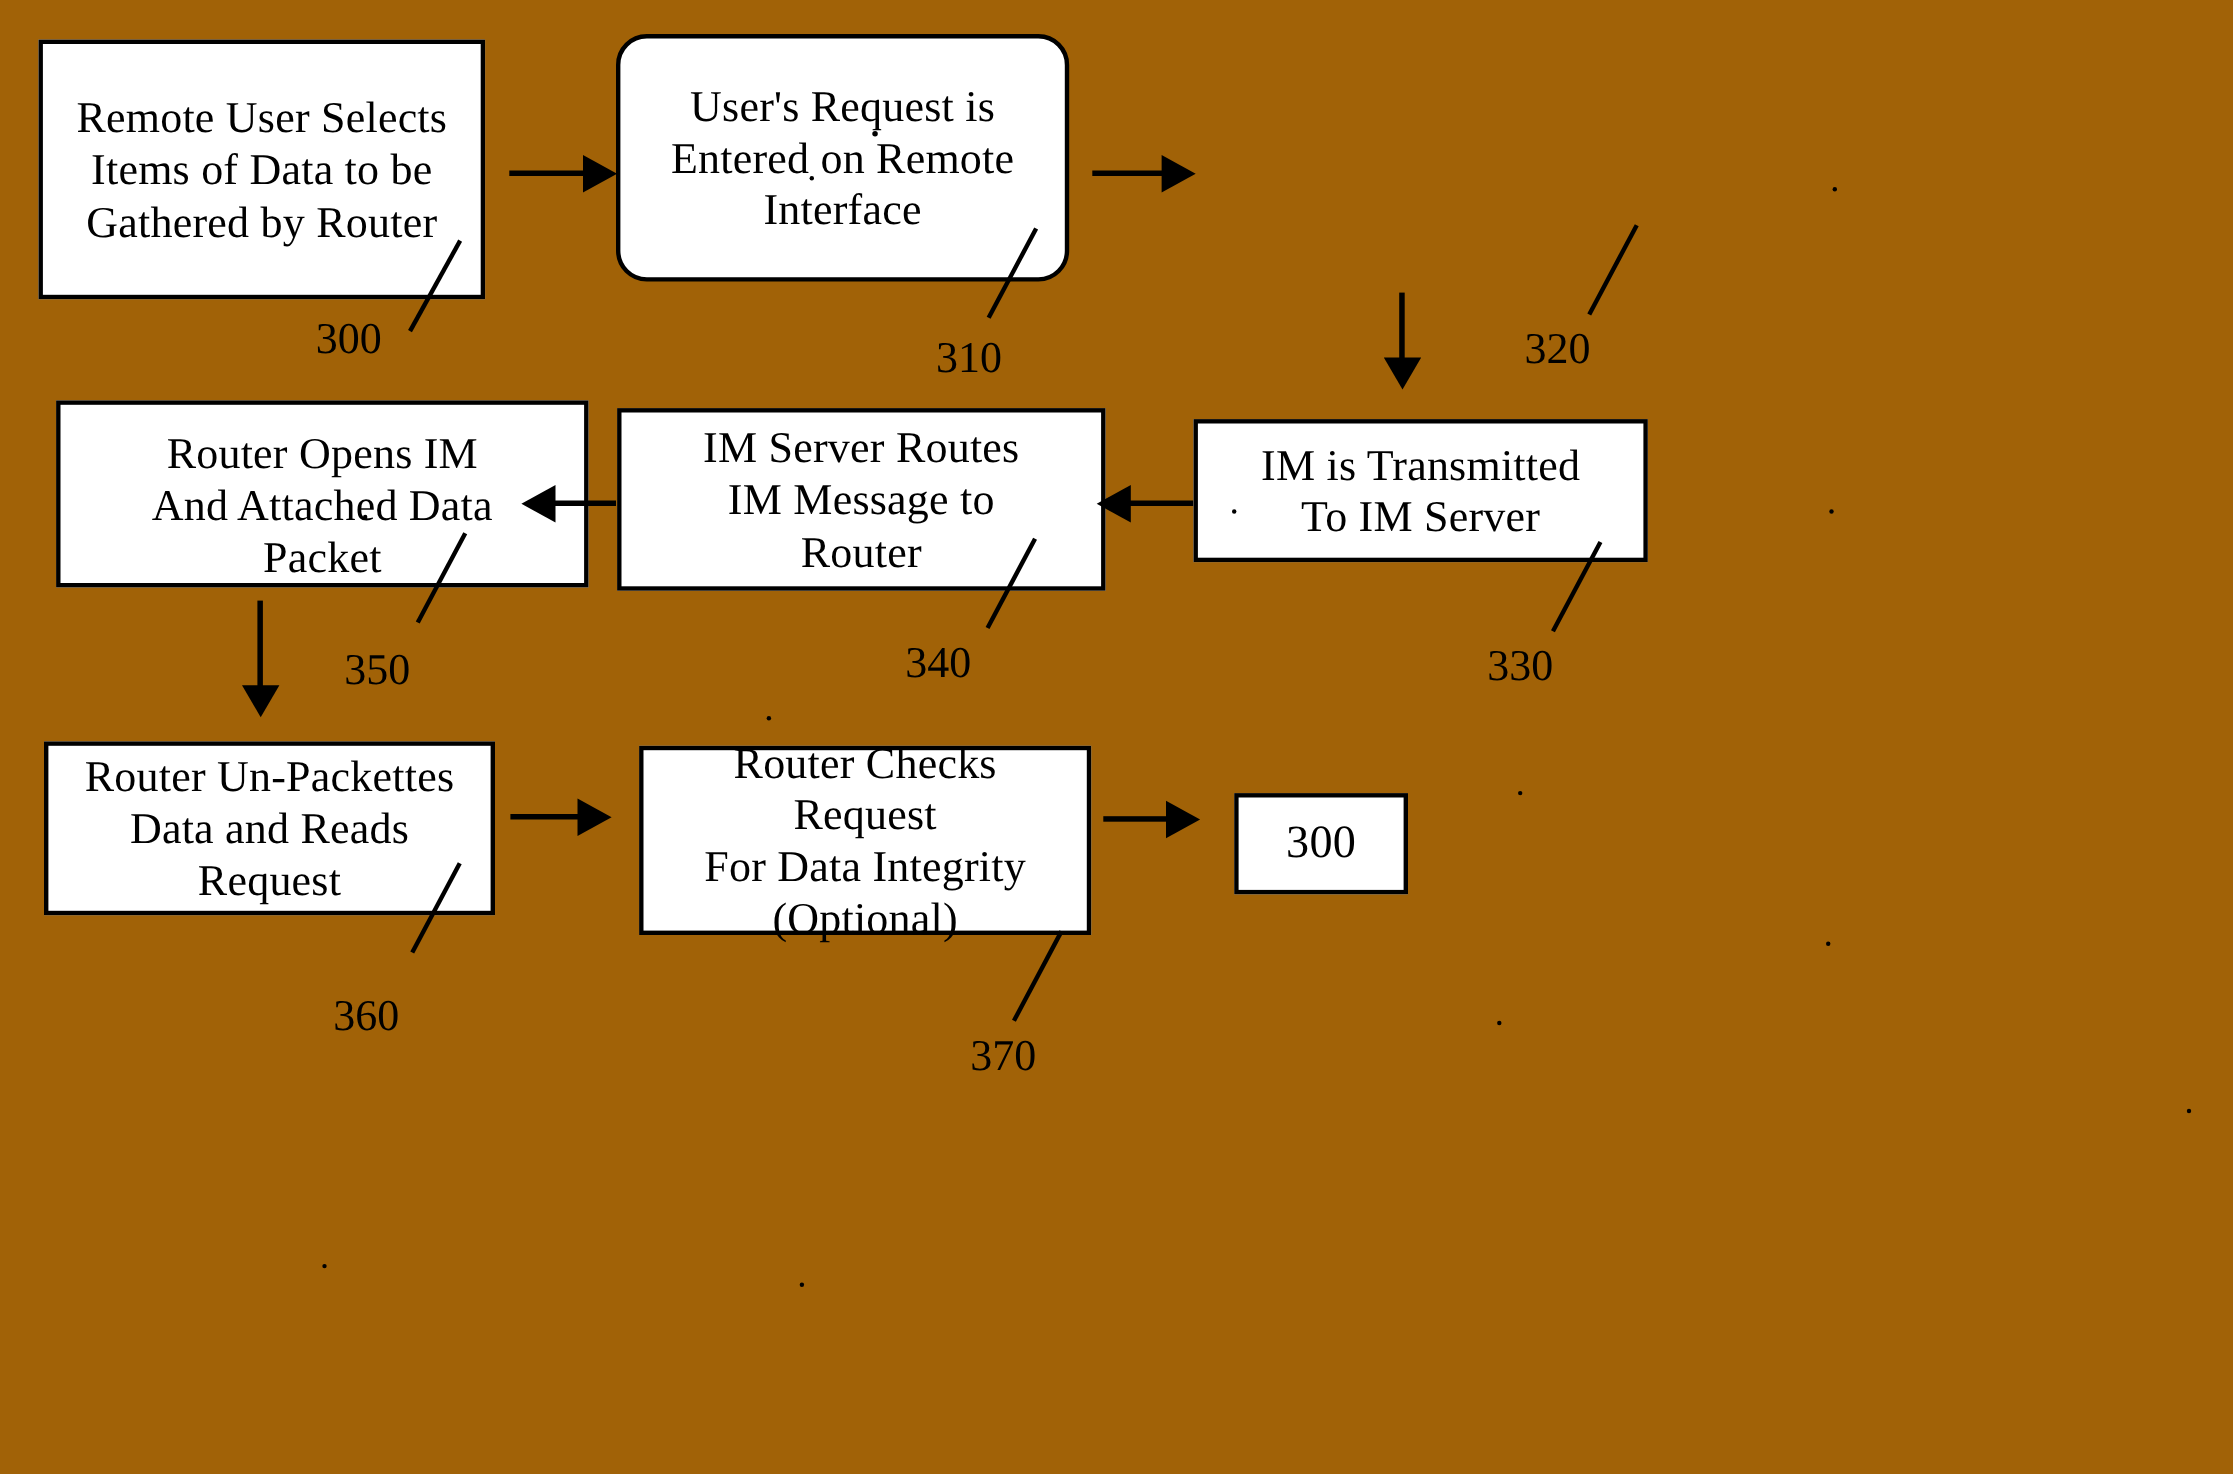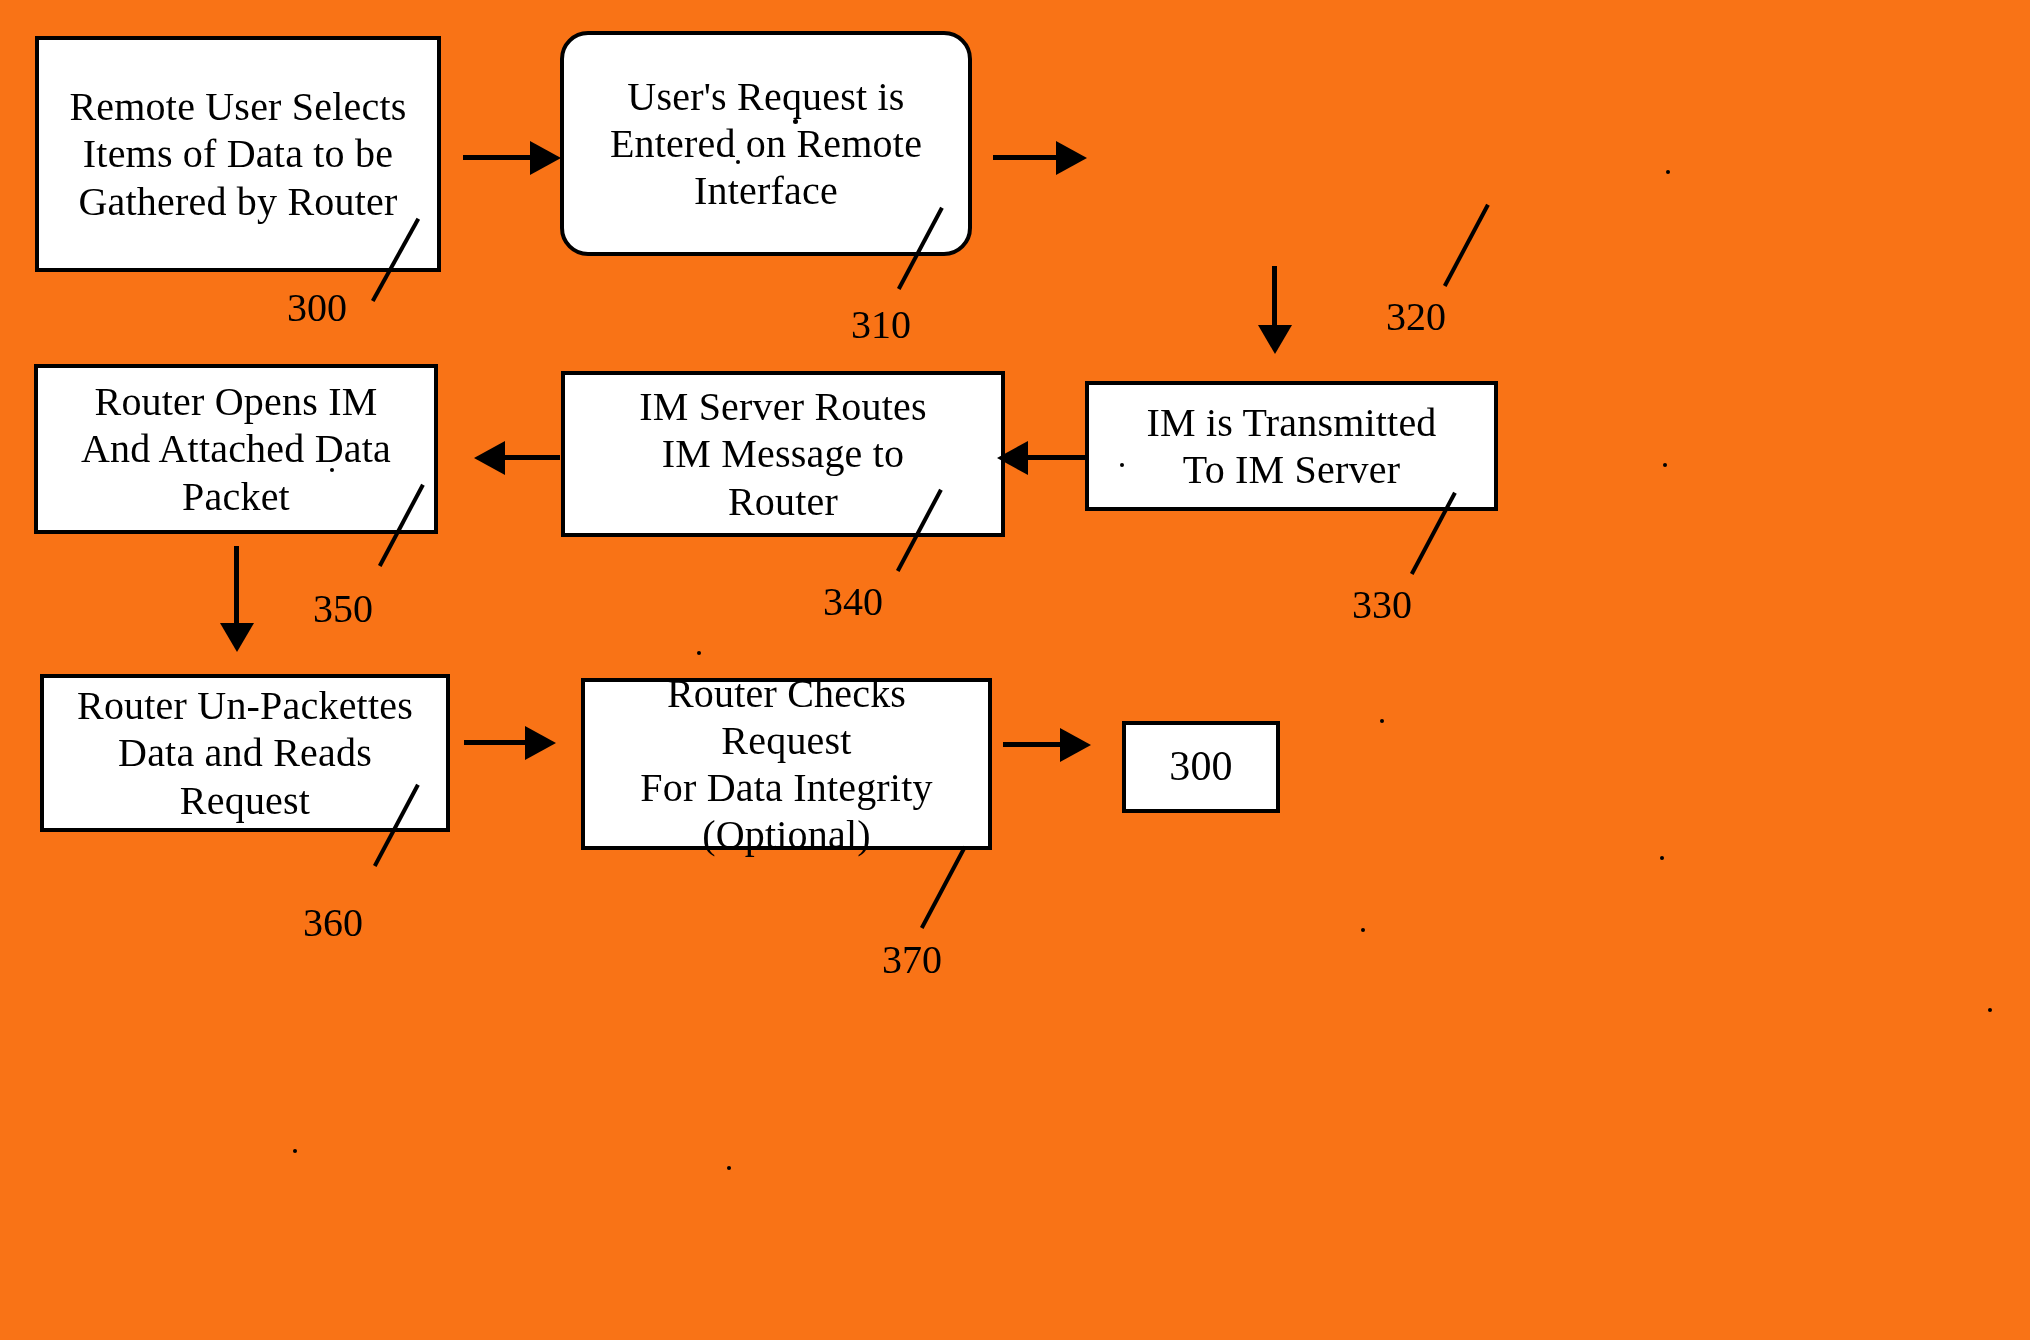--- a/index.html
+++ b/index.html
@@ -8,21 +8,21 @@
     background: #ffffff;
   }
   body {
     font-family: "Liberation Serif", "DejaVu Serif", serif;
     color: #000000;
   }
   #canvas {
     position: relative;
     width: 2030px;
     height: 1340px;
-    background: #f97316;
+    background: #a16207;
     overflow: hidden;
   }
 
   
   .node {
     position: absolute;
     box-sizing: border-box;
     border: 4px solid #000000;
     background: #ffffff;
     display: flex;
@@ -137,21 +137,21 @@
     <span class="head"></span>
   </div>
 
   <div class="leader" style="left:1443px; top:285px; width:92px; transform:rotate(-62deg);"></div>
   <div class="ref-num" style="left:1386px; top:297px;">320</div>
 
   <div class="arrow-v" style="left:1272px; top:266px; height:60px;">
     <span class="head"></span>
   </div>
 
-  <div class="node" style="left:34px; top:364px; width:404px; height:170px;">
+  <div class="node" style="left:51px; top:364px; width:484px; height:170px;align-items:flex-end;">
     <div class="node-label">Router Opens IM
 And Attached Data
 Packet</div>
   </div>
   <div class="leader" style="left:378px; top:565px; width:92px; transform:rotate(-62deg);"></div>
   <div class="ref-num" style="left:313px; top:589px;">350</div>
 
   <div class="arrow-v" style="left:234px; top:546px; height:78px;">
     <span class="head"></span>
   </div>

